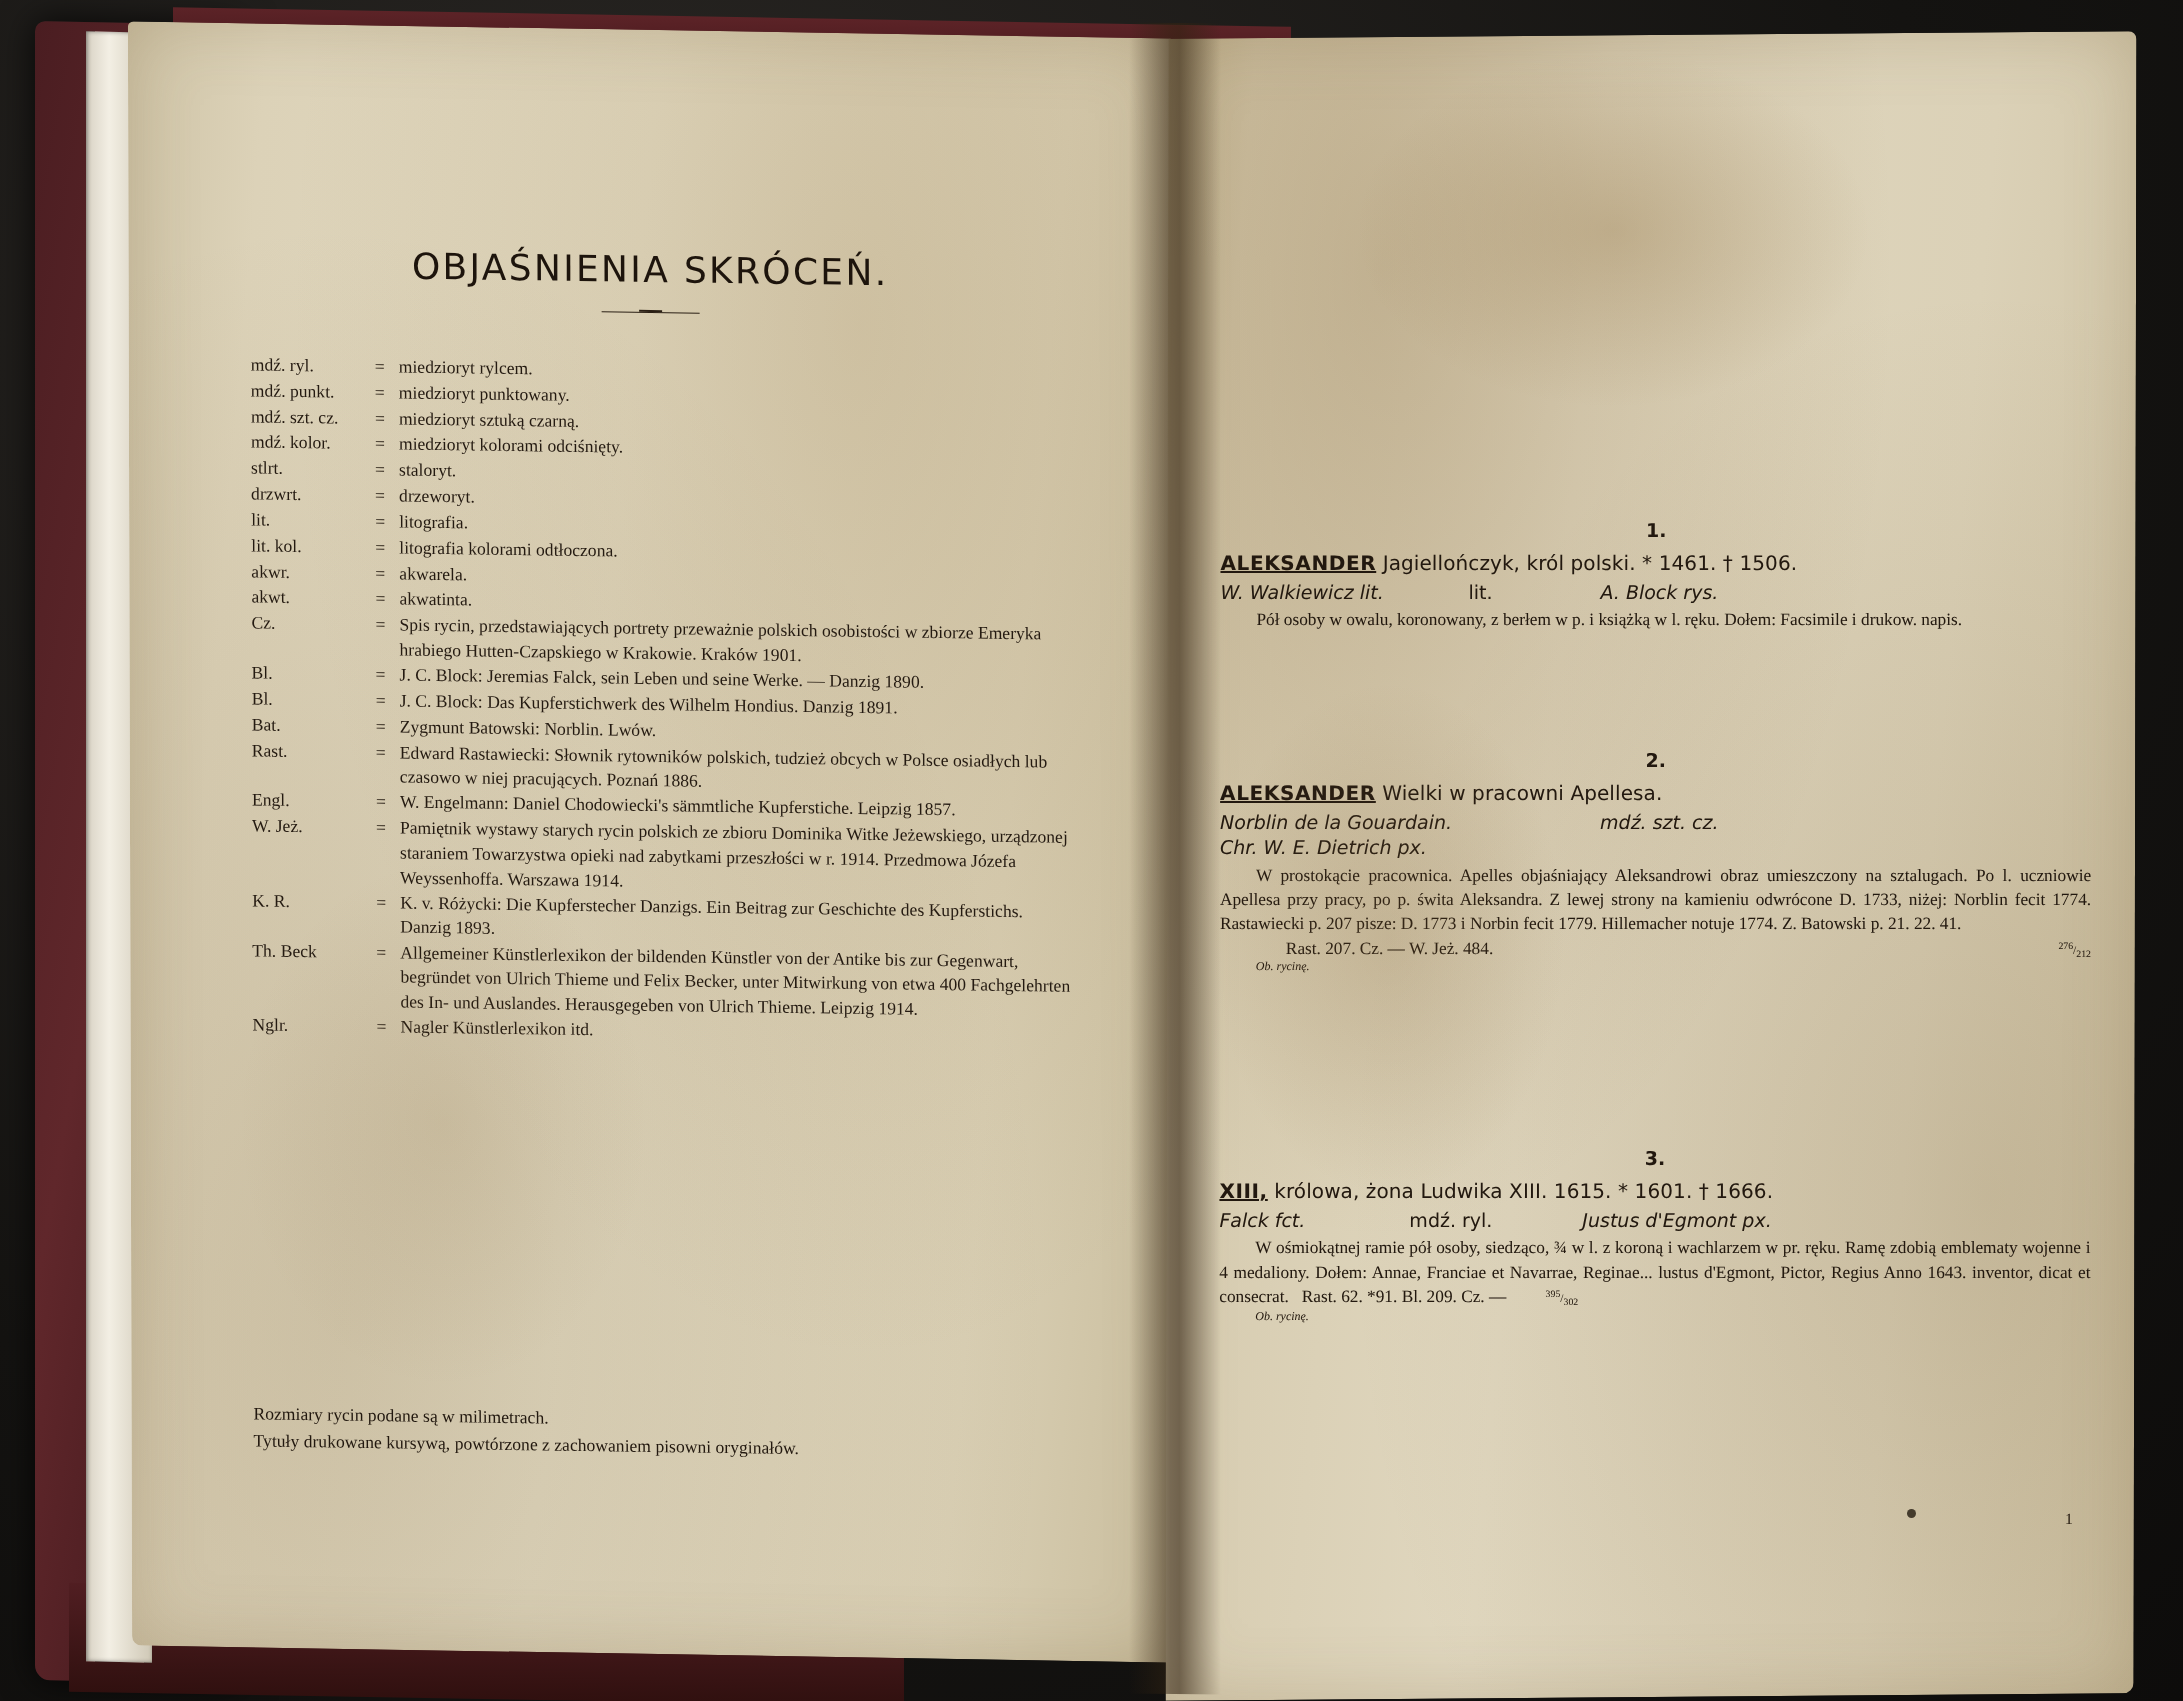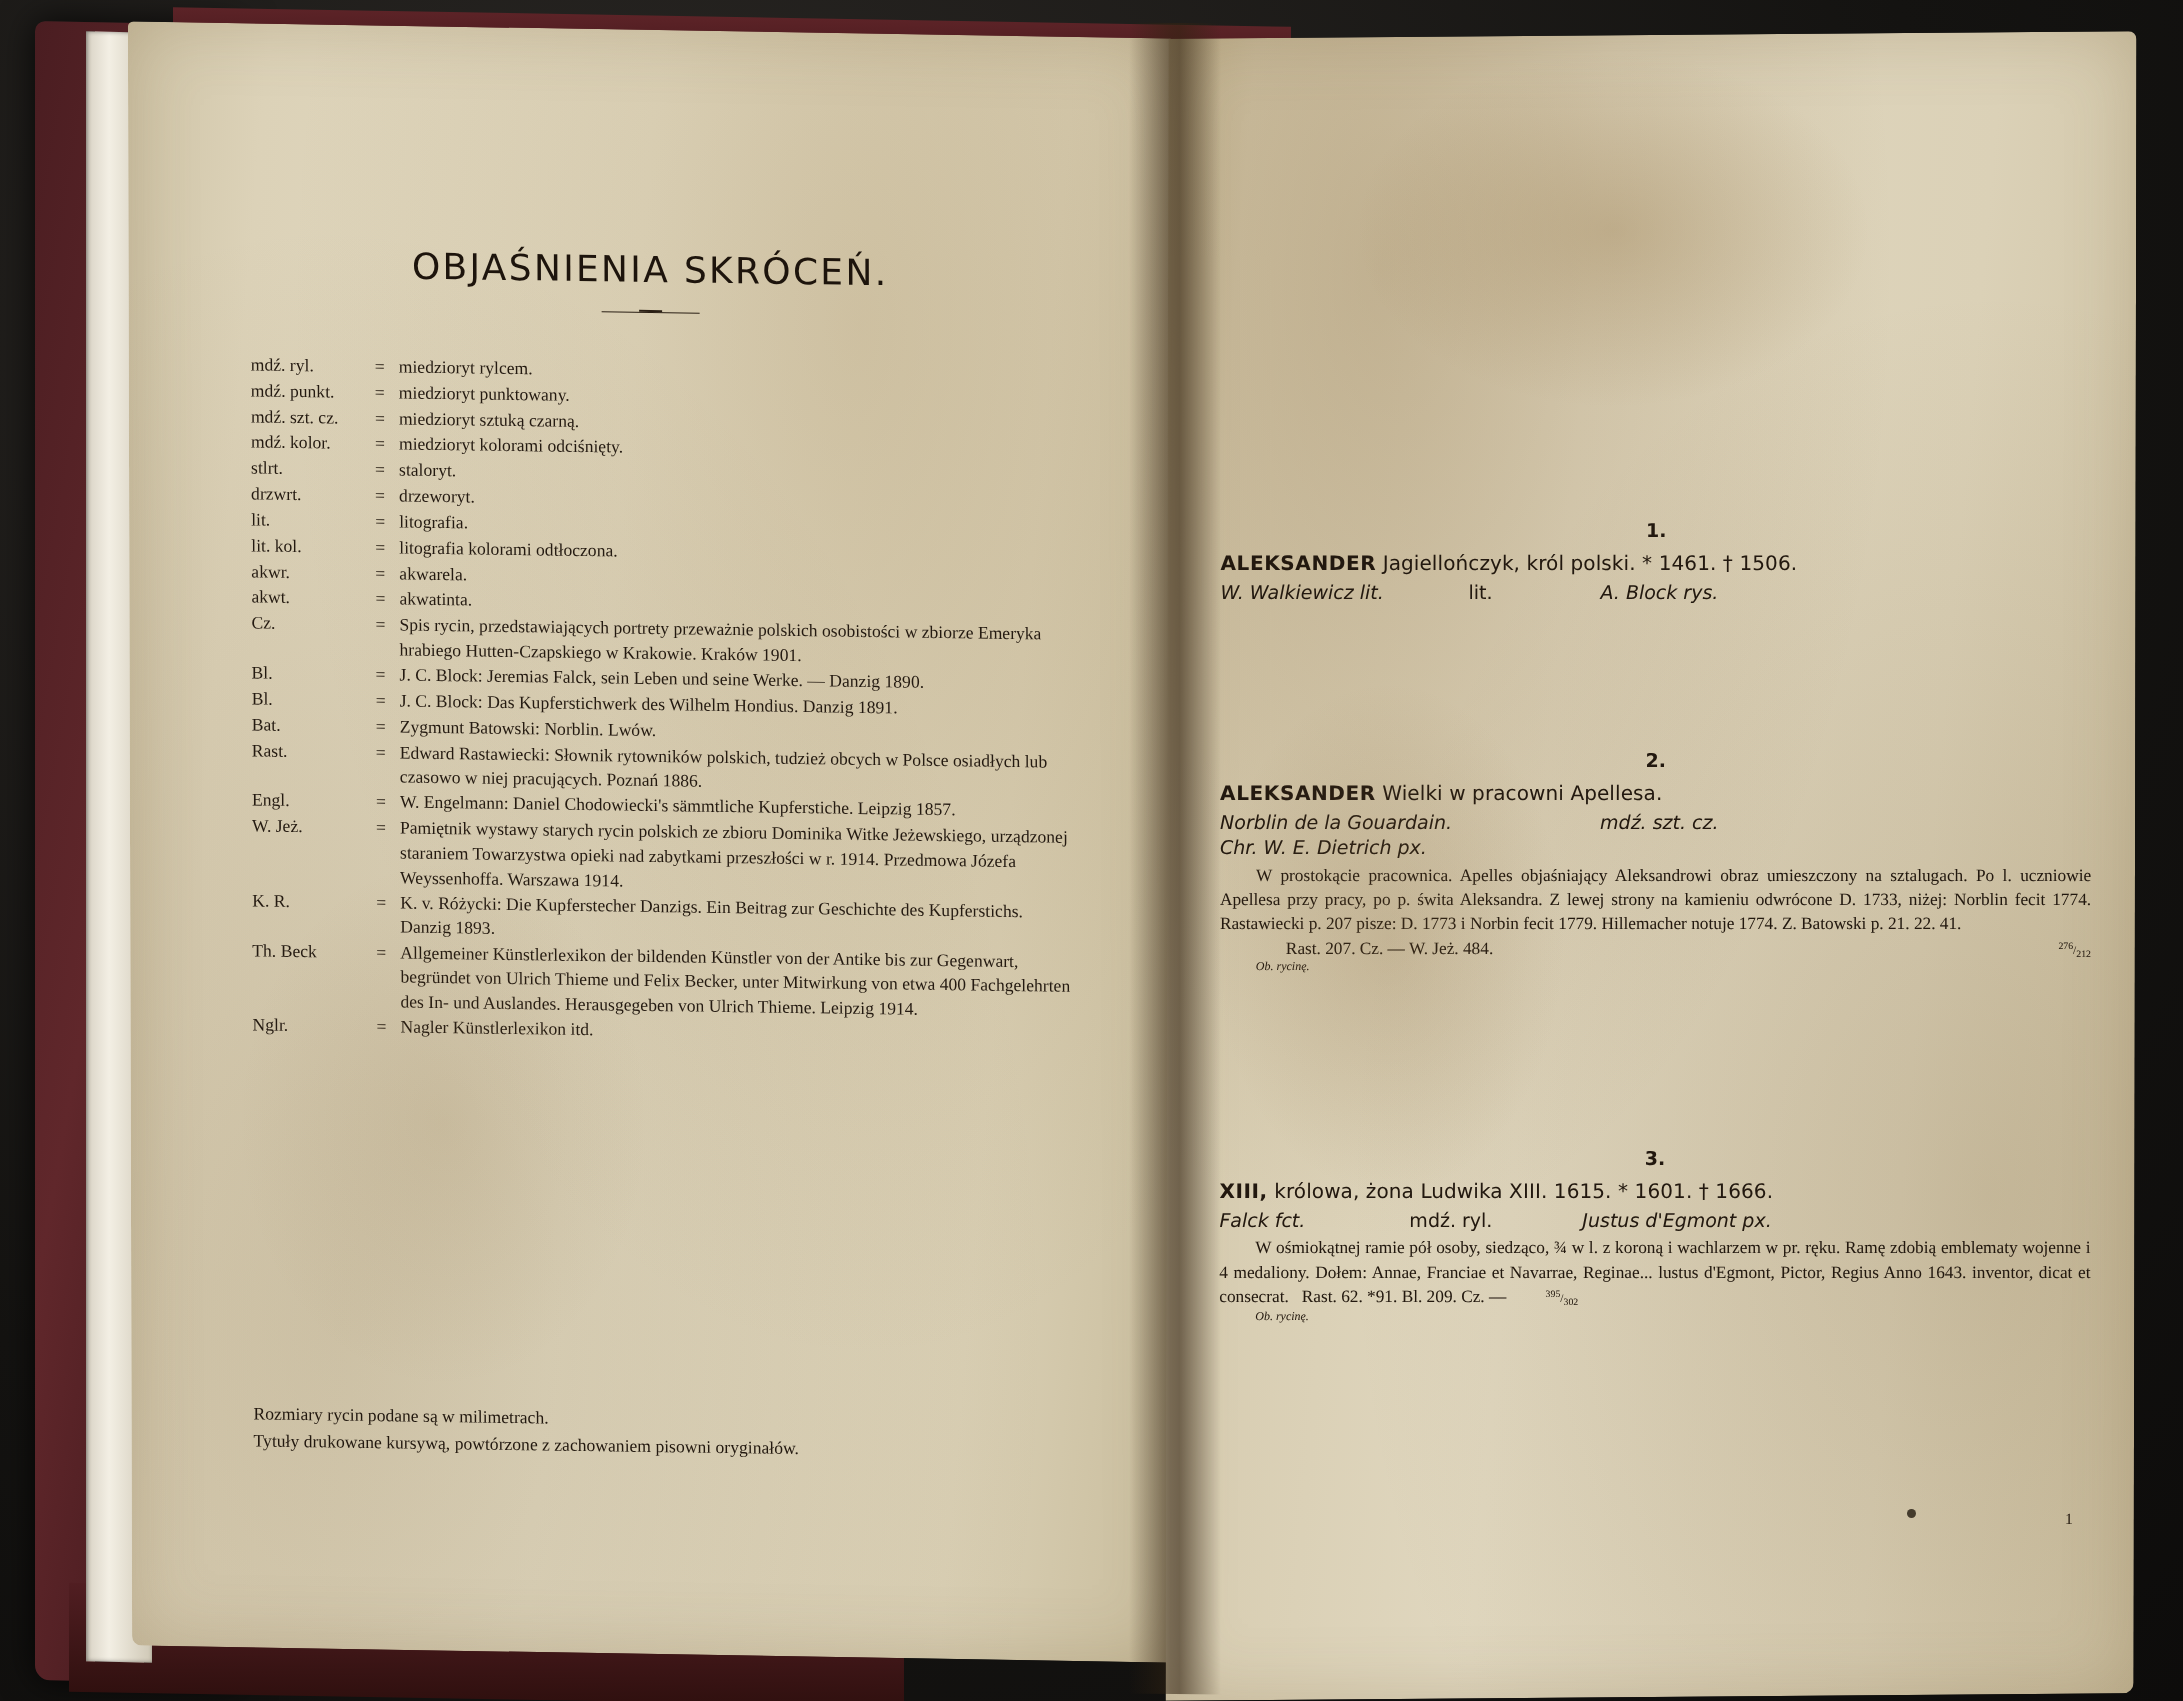--- a/index.html
+++ b/index.html
@@ -207,21 +207,21 @@
     font-size: 19px;
     font-family: "DejaVu Sans", sans-serif;
     margin-bottom: 10.4px;
   }
   .entry-head {
     font-size: 20px;
     font-family: "DejaVu Sans", sans-serif;
     letter-spacing: 0.1px;
     margin-bottom: 5.2px;
   }
-  .entry-head .caps { font-weight: bold; letter-spacing: 0.6px; }
+  .entry-head .caps { font-weight: bold; letter-spacing: 0.6px; text-decoration: underline; }
   .entry-head .rest { font-weight: normal; }
 
   .credit-line {
     display: flex;
     font-style: italic;
     font-size: 19px;
     font-family: "DejaVu Sans", sans-serif;
     margin-bottom: 3.5px;
     justify-content: space-between;
   }
@@ -406,20 +406,21 @@
         <div class="entry-num">1.</div>
         <div class="entry-head">
           <span class="caps">ALEKSANDER</span>
           <span class="rest">Jagiellończyk, król polski.  * 1461.  † 1506.</span>
         </div>
         <div class="credit-line">
           <span class="credit-a">W. Walkiewicz lit.</span>
           <span class="credit-b">lit.</span>
           <span class="credit-c">A. Block rys.</span>
         </div>
+        <div class="entry-body"><span class="ind"></span><span>Pół osoby w owalu, koronowany, z berłem w p. i książką w l. ręku.  Dołem: Facsimile i drukow. napis.</span></div>
       </div>
 
       <div class="entry" style="top:714px;">
         <div class="entry-num">2.</div>
         <div class="entry-head">
           <span class="caps">ALEKSANDER</span>
           <span class="rest">Wielki w pracowni Apellesa.</span>
         </div>
         <div class="credit-line">
           <span class="credit-a" style="flex:0 0 380px;">Norblin de la Gouardain.</span>

